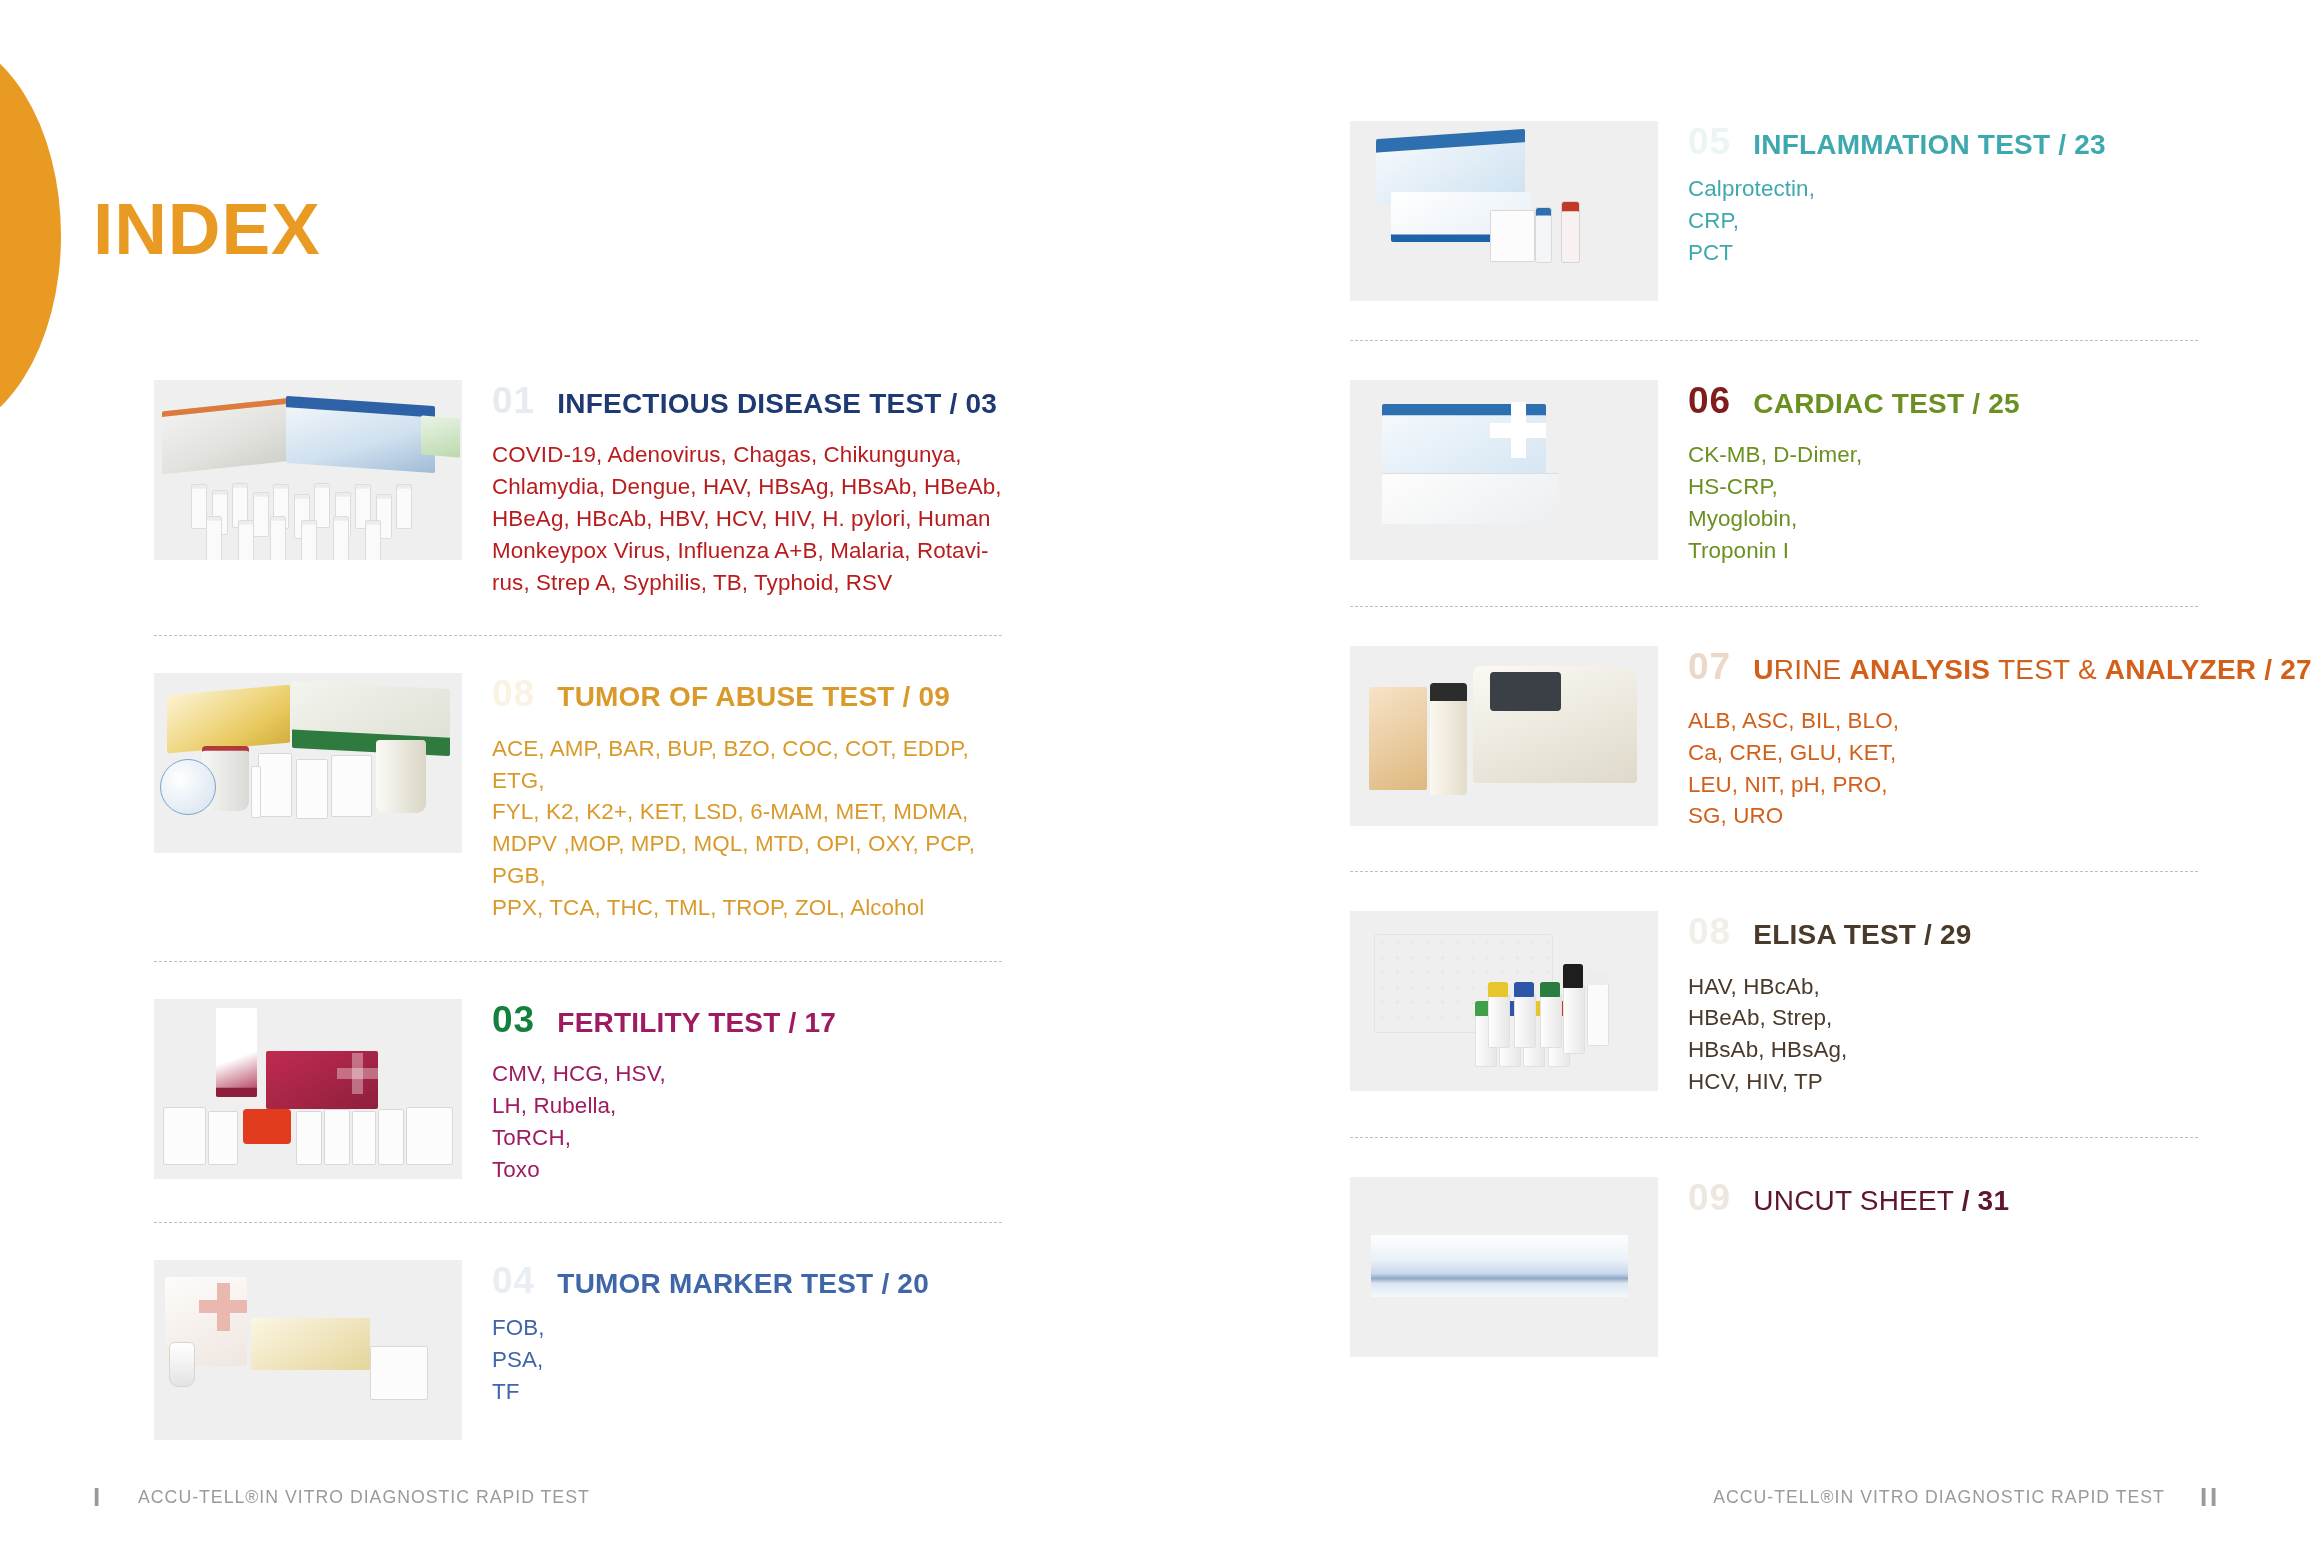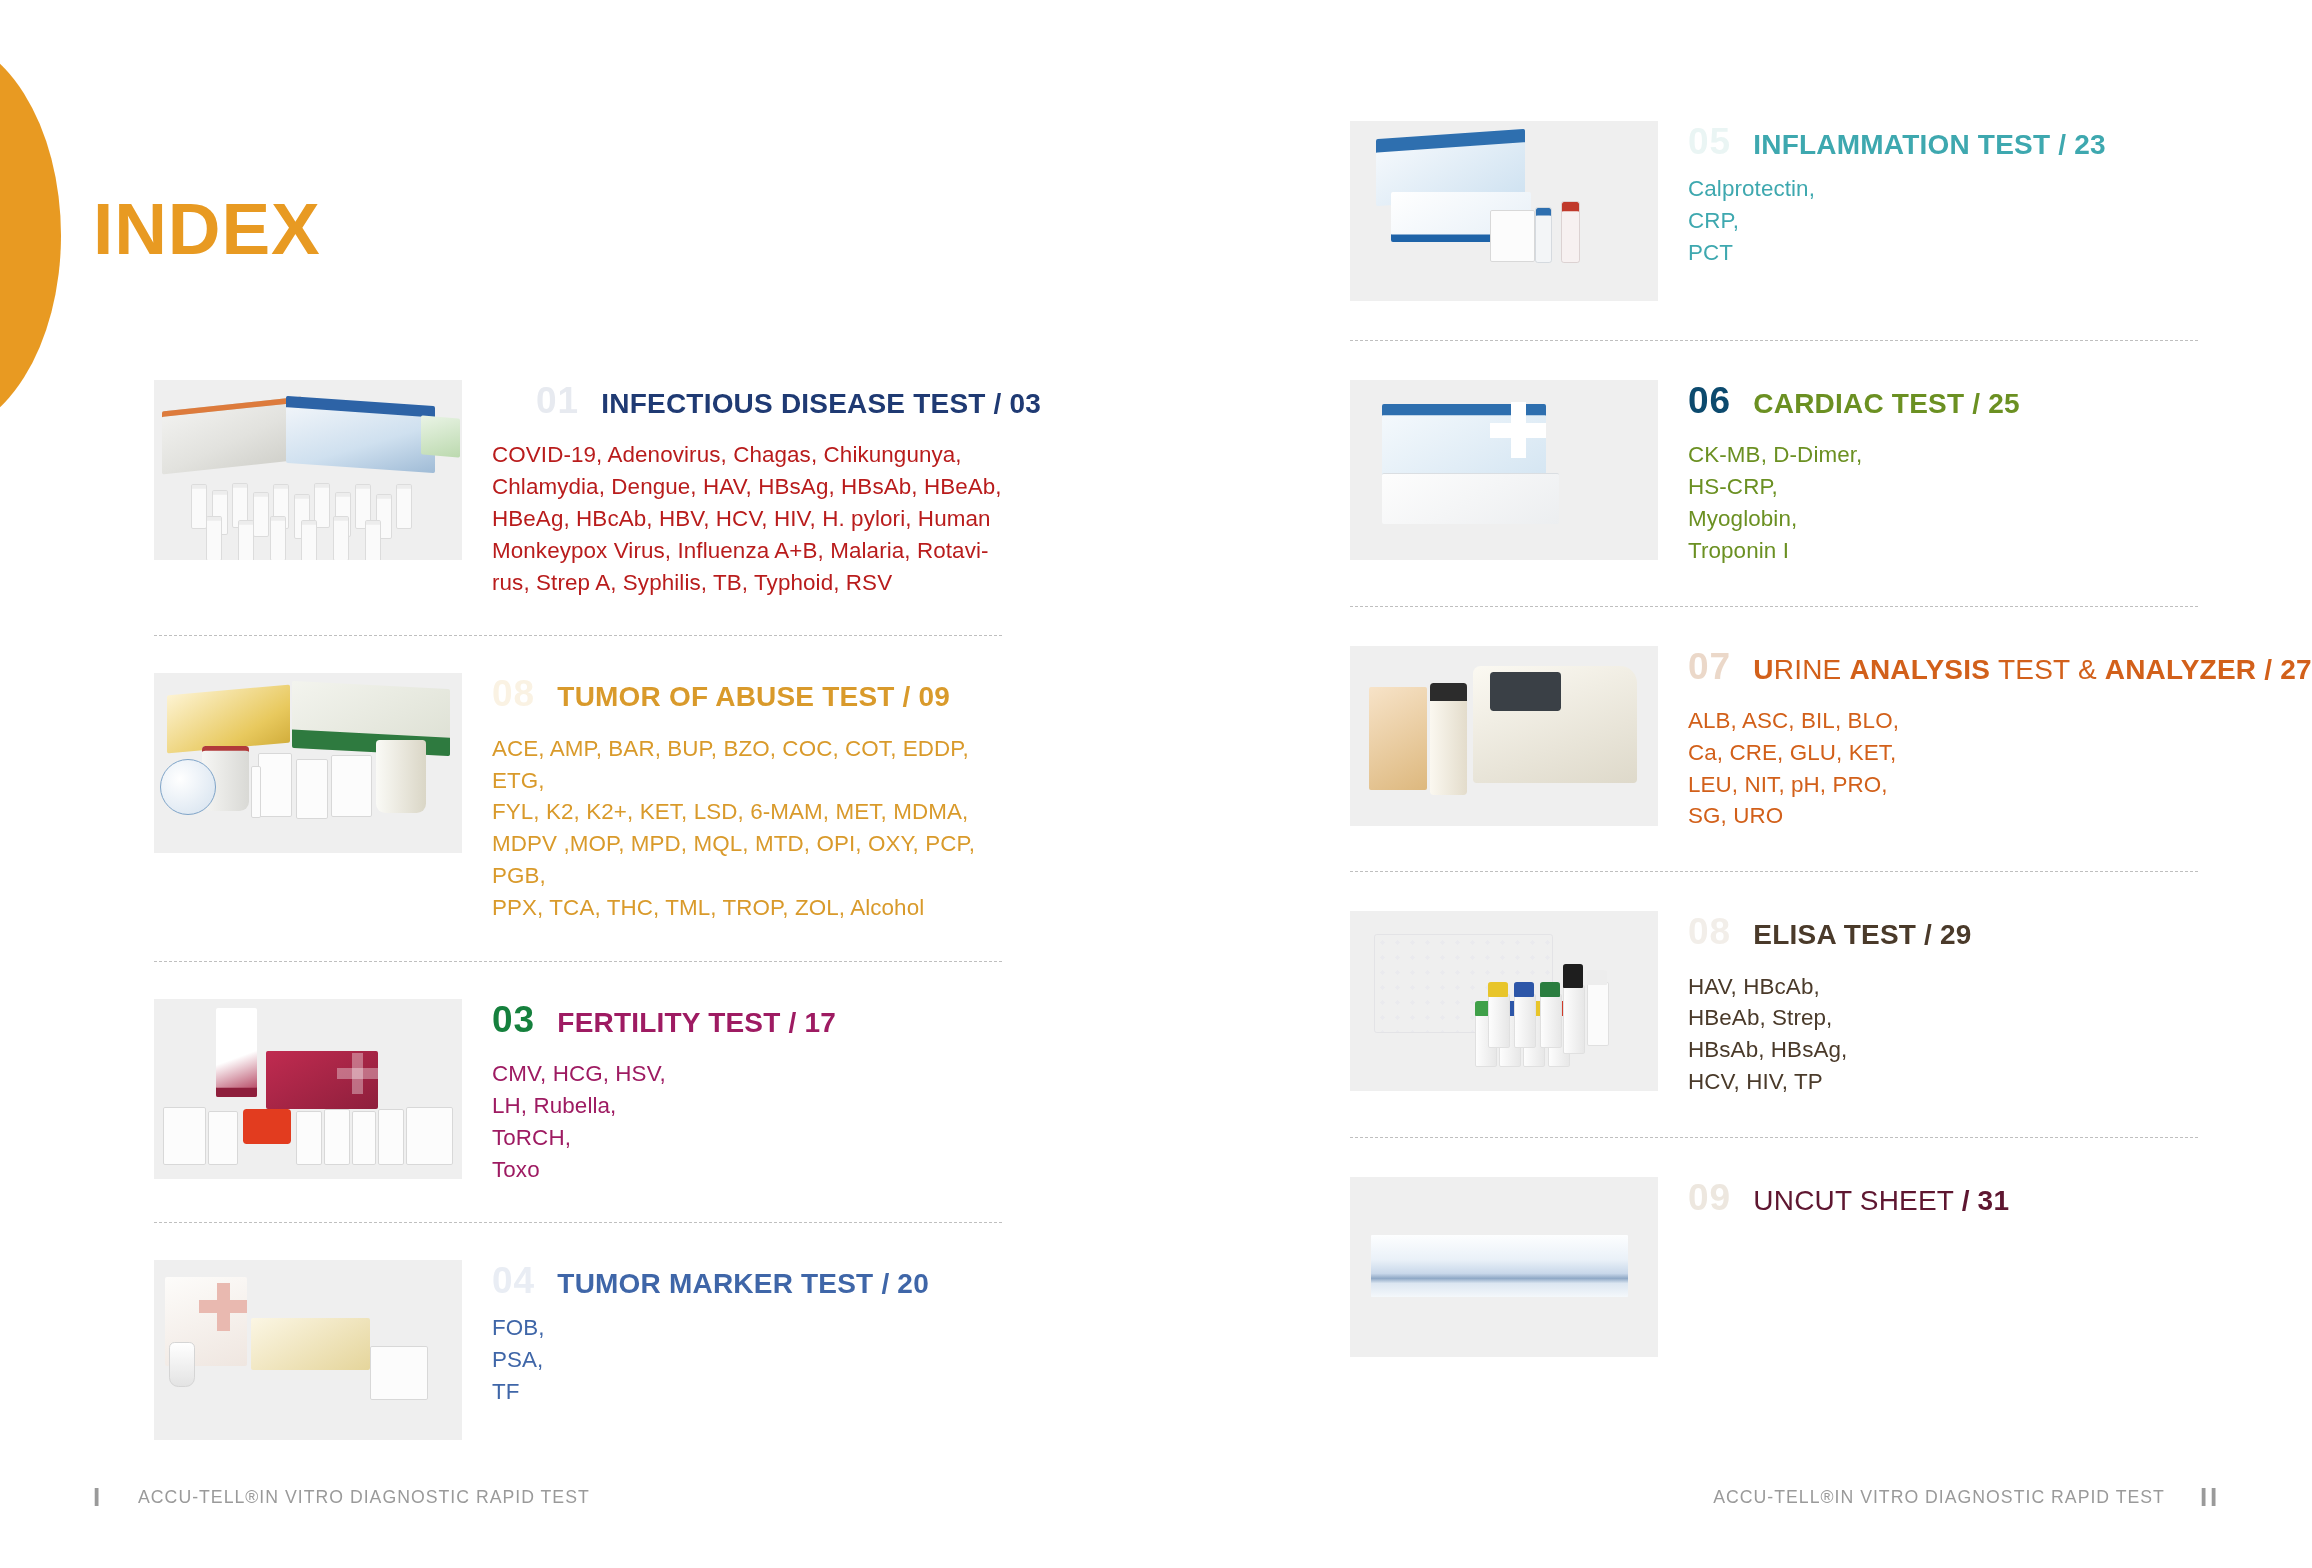--- a/index.html
+++ b/index.html
@@ -233,21 +233,21 @@
       <div class="cas" style="left:242px;top:104px;"></div>
       <div class="cas" style="left:52px;top:136px;"></div>
       <div class="cas" style="left:84px;top:140px;"></div>
       <div class="cas" style="left:116px;top:136px;"></div>
       <div class="cas" style="left:147px;top:140px;"></div>
       <div class="cas" style="left:179px;top:136px;"></div>
       <div class="cas" style="left:211px;top:140px;"></div>
     </div>
     <div class="txt">
       <div class="heading">
-        <span class="num" style="color: rgb(231, 234, 240); margin-left: 44px;">01</span>
+        <span class="num" style="color: rgb(231, 234, 240);">01</span>
         <span class="title" style="color:#1F3A73"><span>INFECTIOUS DISEASE TEST</span> <span class="page-ref">/ 03</span></span>
       </div>
       <div class="items" style="color:#b91c1c">COVID-19, Adenovirus,  Chagas, Chikungunya,
 Chlamydia, Dengue, HAV, HBsAg, HBsAb, HBeAb,
 HBeAg, HBcAb,  HBV, HCV, HIV, H. pylori, Human
 Monkeypox Virus, Influenza A+B, Malaria, Rotavi-
 rus,  Strep A, Syphilis, TB, Typhoid, RSV</div>
     </div>
   </div>
 
@@ -352,21 +352,21 @@
   <div class="sep" style="margin:39px 0 39px 0;"></div>
 
   <div class="entry">
     <div class="thumb t6">
       <div class="box b1"></div>
         <div class="cross"></div>
         <div class="box b2"></div>
     </div>
     <div class="txt">
       <div class="heading">
-        <span class="num" style="color: #0c4a6e;">06</span>
+        <span class="num" style="color: #7f1d1d;">06</span>
         <span class="title" style="color:#6B9022"><span>CARDIAC TEST</span> <span class="page-ref">/ 25</span></span>
       </div>
       <div class="items" style="color:#6B9022">CK-MB, D-Dimer,
 HS-CRP,
 Myoglobin,
 Troponin I</div>
     </div>
   </div>
 
   <div class="sep" style="margin:39px 0 39px 0;"></div>

